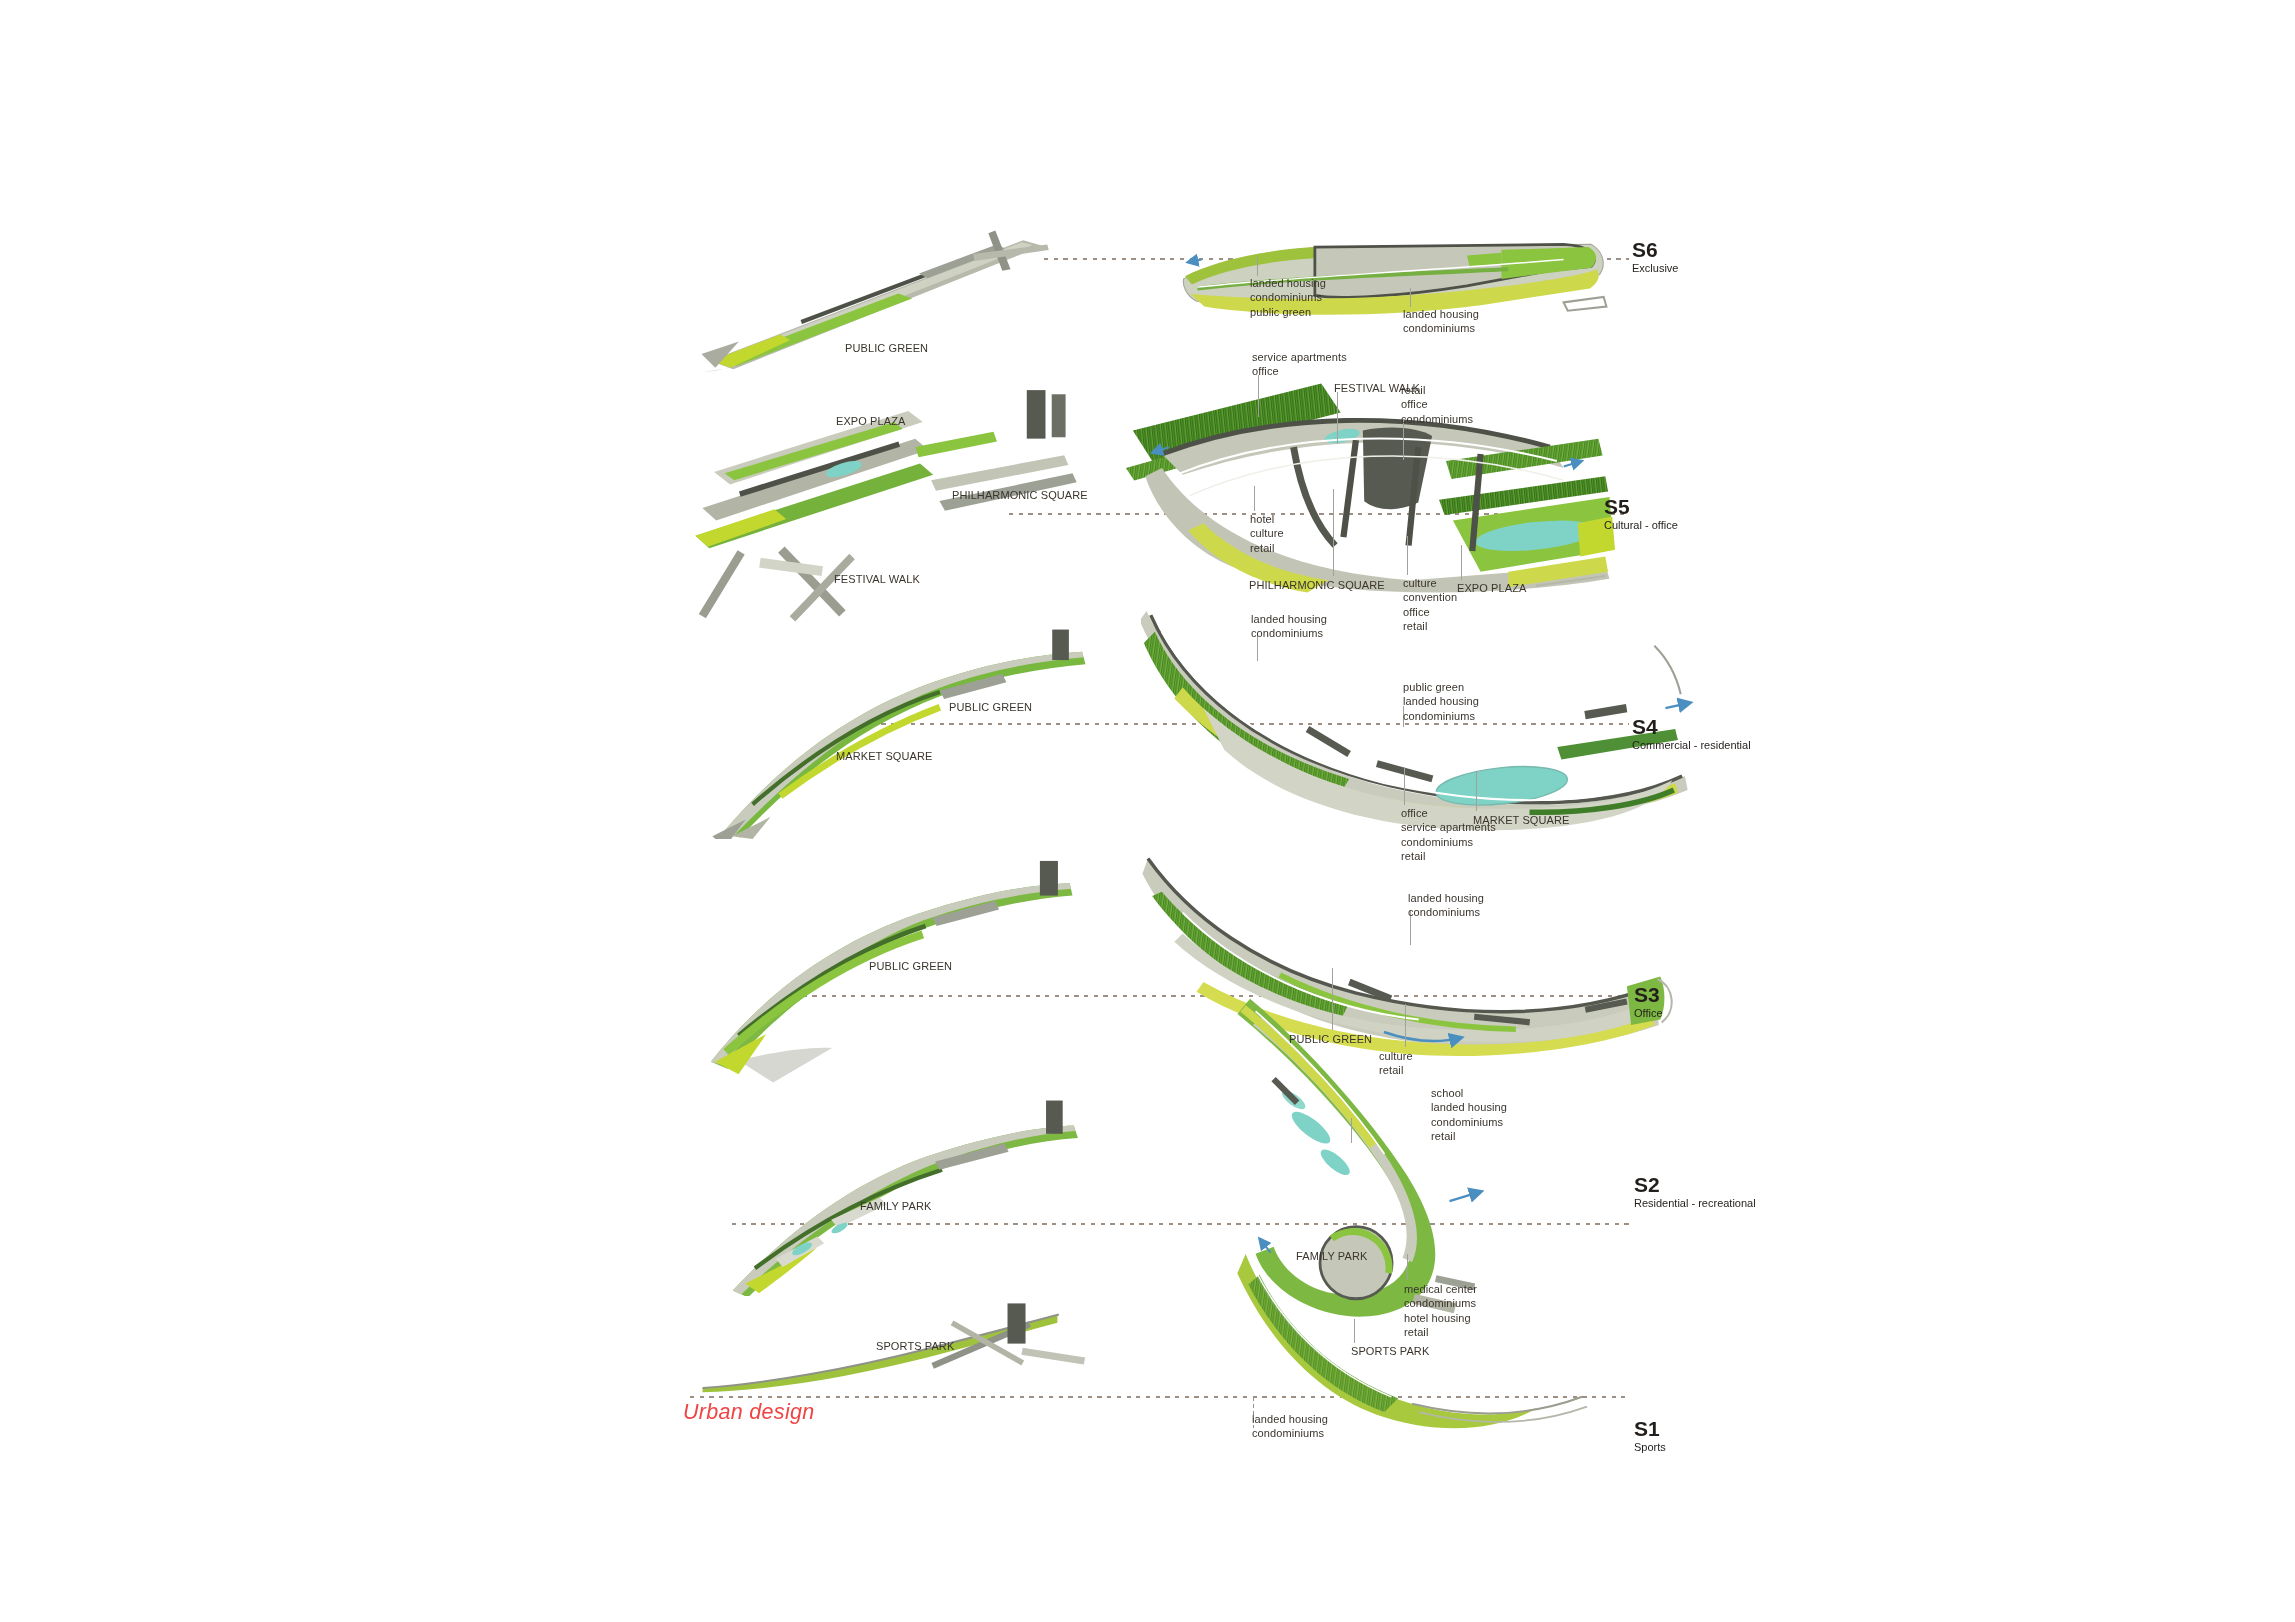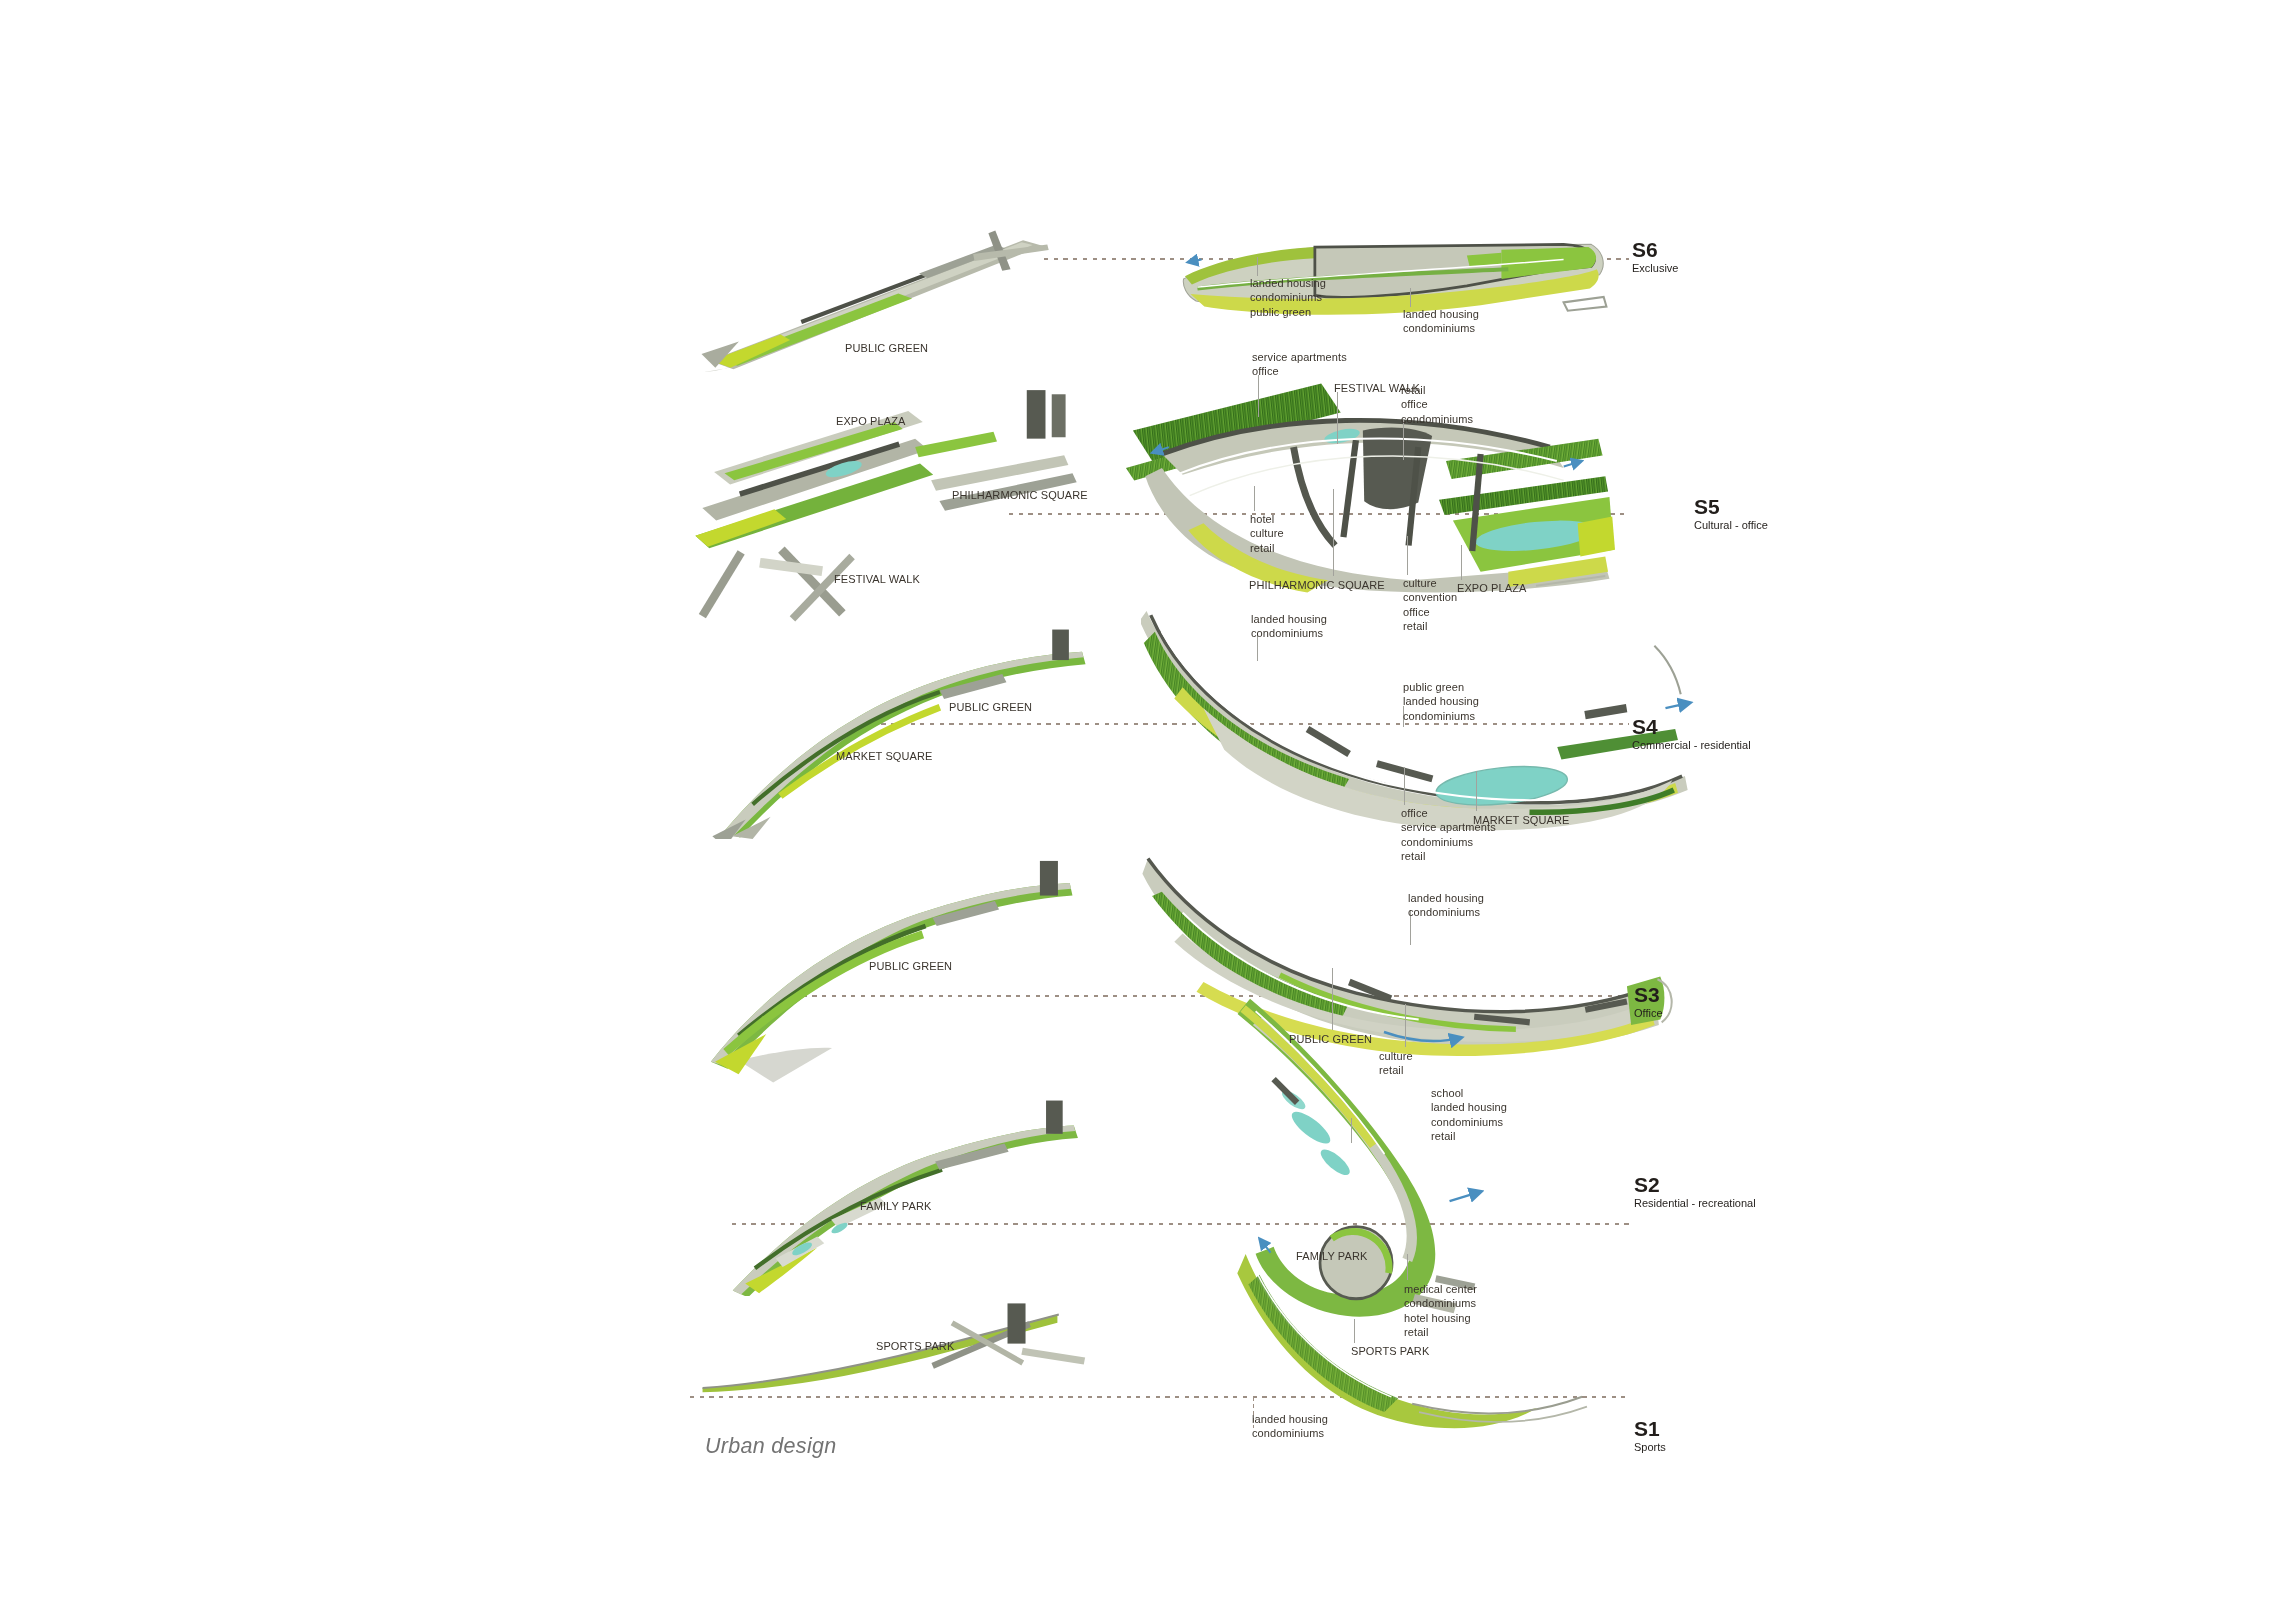--- a/index.html
+++ b/index.html
@@ -9,22 +9,22 @@
         background:repeating-linear-gradient(90deg,#9d8f84 0 4.2px,transparent 4.2px 9.7px);}
   .dash-v{position:absolute;width:1.4px;z-index:3;
         background:repeating-linear-gradient(180deg,#9d8f84 0 3.5px,transparent 3.5px 7px);}
   .leader{position:absolute;width:1px;background:#a2a29c;z-index:3;}
   .drawing{position:absolute;z-index:2;}
   .ann{position:absolute;z-index:4;font-size:11px;line-height:1.3;letter-spacing:0.1px;
        color:#3a342d;white-space:pre-line;}
   .sec-label{position:absolute;z-index:4;color:#221e1b;}
   .sec-code{font-size:21px;font-weight:bold;line-height:1.05;}
   .sec-title{font-size:11px;line-height:1.3;}
-  .caption{position:absolute;left:683px;top:1434px;z-index:4;font-size:21.5px;font-style:italic;
-           color:#737373;letter-spacing:0.3px;margin-left:22px;}
+  .caption{position:absolute;left:683px;top:1400px;z-index:4;font-size:21.5px;font-style:italic;
+           color:#ef4444;letter-spacing:0.3px;}
 </style>
 </head>
 <body>
 
 <div class="canvas">
 
   
   <svg width="0" height="0">
     <defs>
       <pattern id="veg" width="7" height="10" patternUnits="userSpaceOnUse" patternTransform="rotate(8)">
@@ -309,21 +309,21 @@
   <div class="leader" style="left:1405px;top:1004px;height:43px"></div>
   <div class="leader" style="left:1351px;top:1118px;height:25px"></div>
   <div class="leader" style="left:1407px;top:1254px;height:26px"></div>
   <div class="leader" style="left:1354px;top:1319px;height:23.6px"></div>
 
   
   <div class="sec-label" style="left:1632px;top:239px">
     <div class="sec-code">S6</div>
     <div class="sec-title">Exclusive</div>
   </div>
-  <div class="sec-label" style="left:1694px;top:496px">
+  <div class="sec-label" style="left:1604px;top:496px">
     <div class="sec-code">S5</div>
     <div class="sec-title">Cultural - office</div>
   </div>
   <div class="sec-label" style="left:1632px;top:716px">
     <div class="sec-code">S4</div>
     <div class="sec-title">Commercial - residential</div>
   </div>
   <div class="sec-label" style="left:1634px;top:984px">
     <div class="sec-code">S3</div>
     <div class="sec-title">Office</div>

